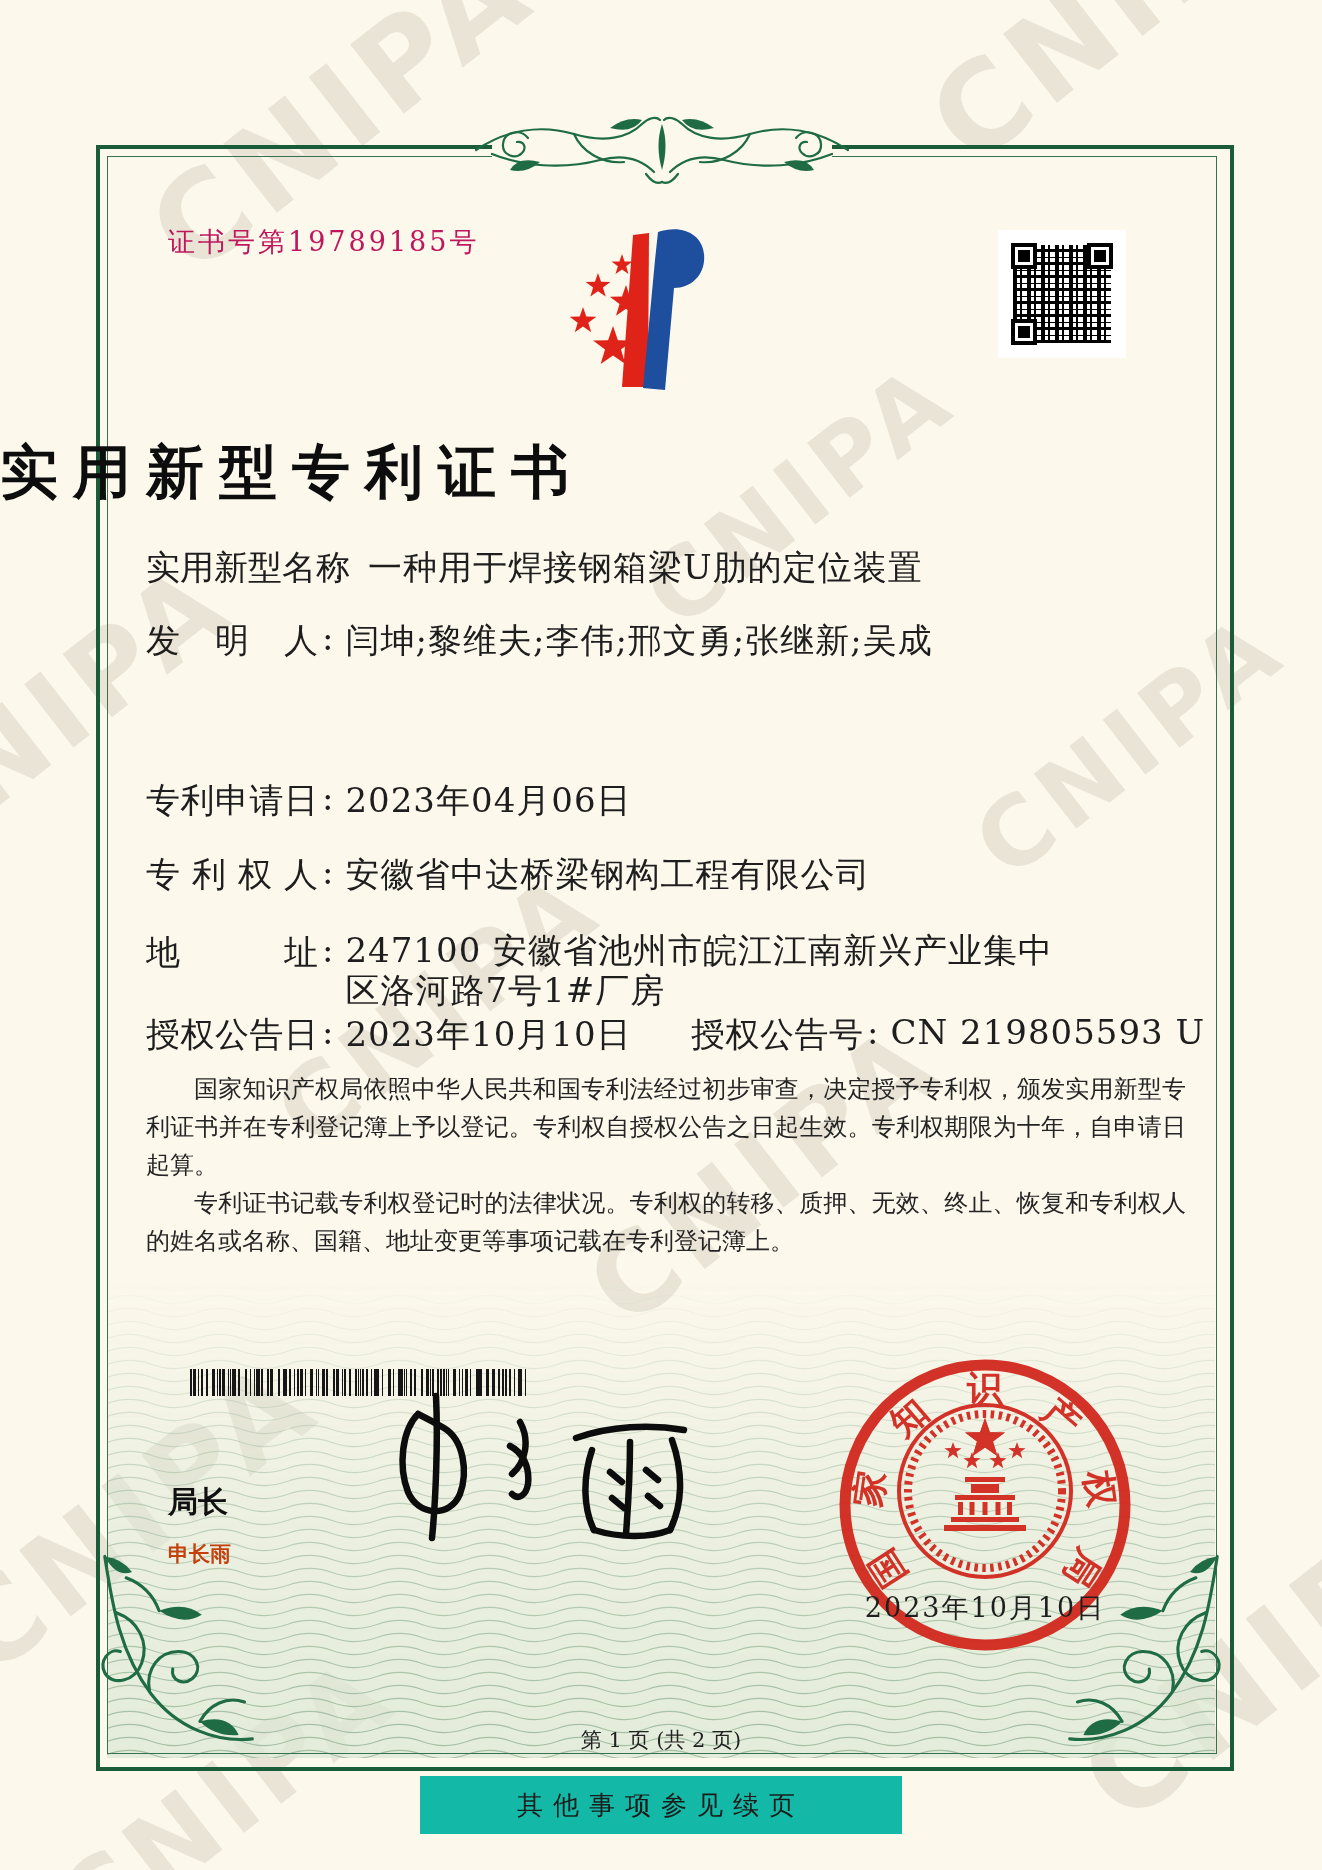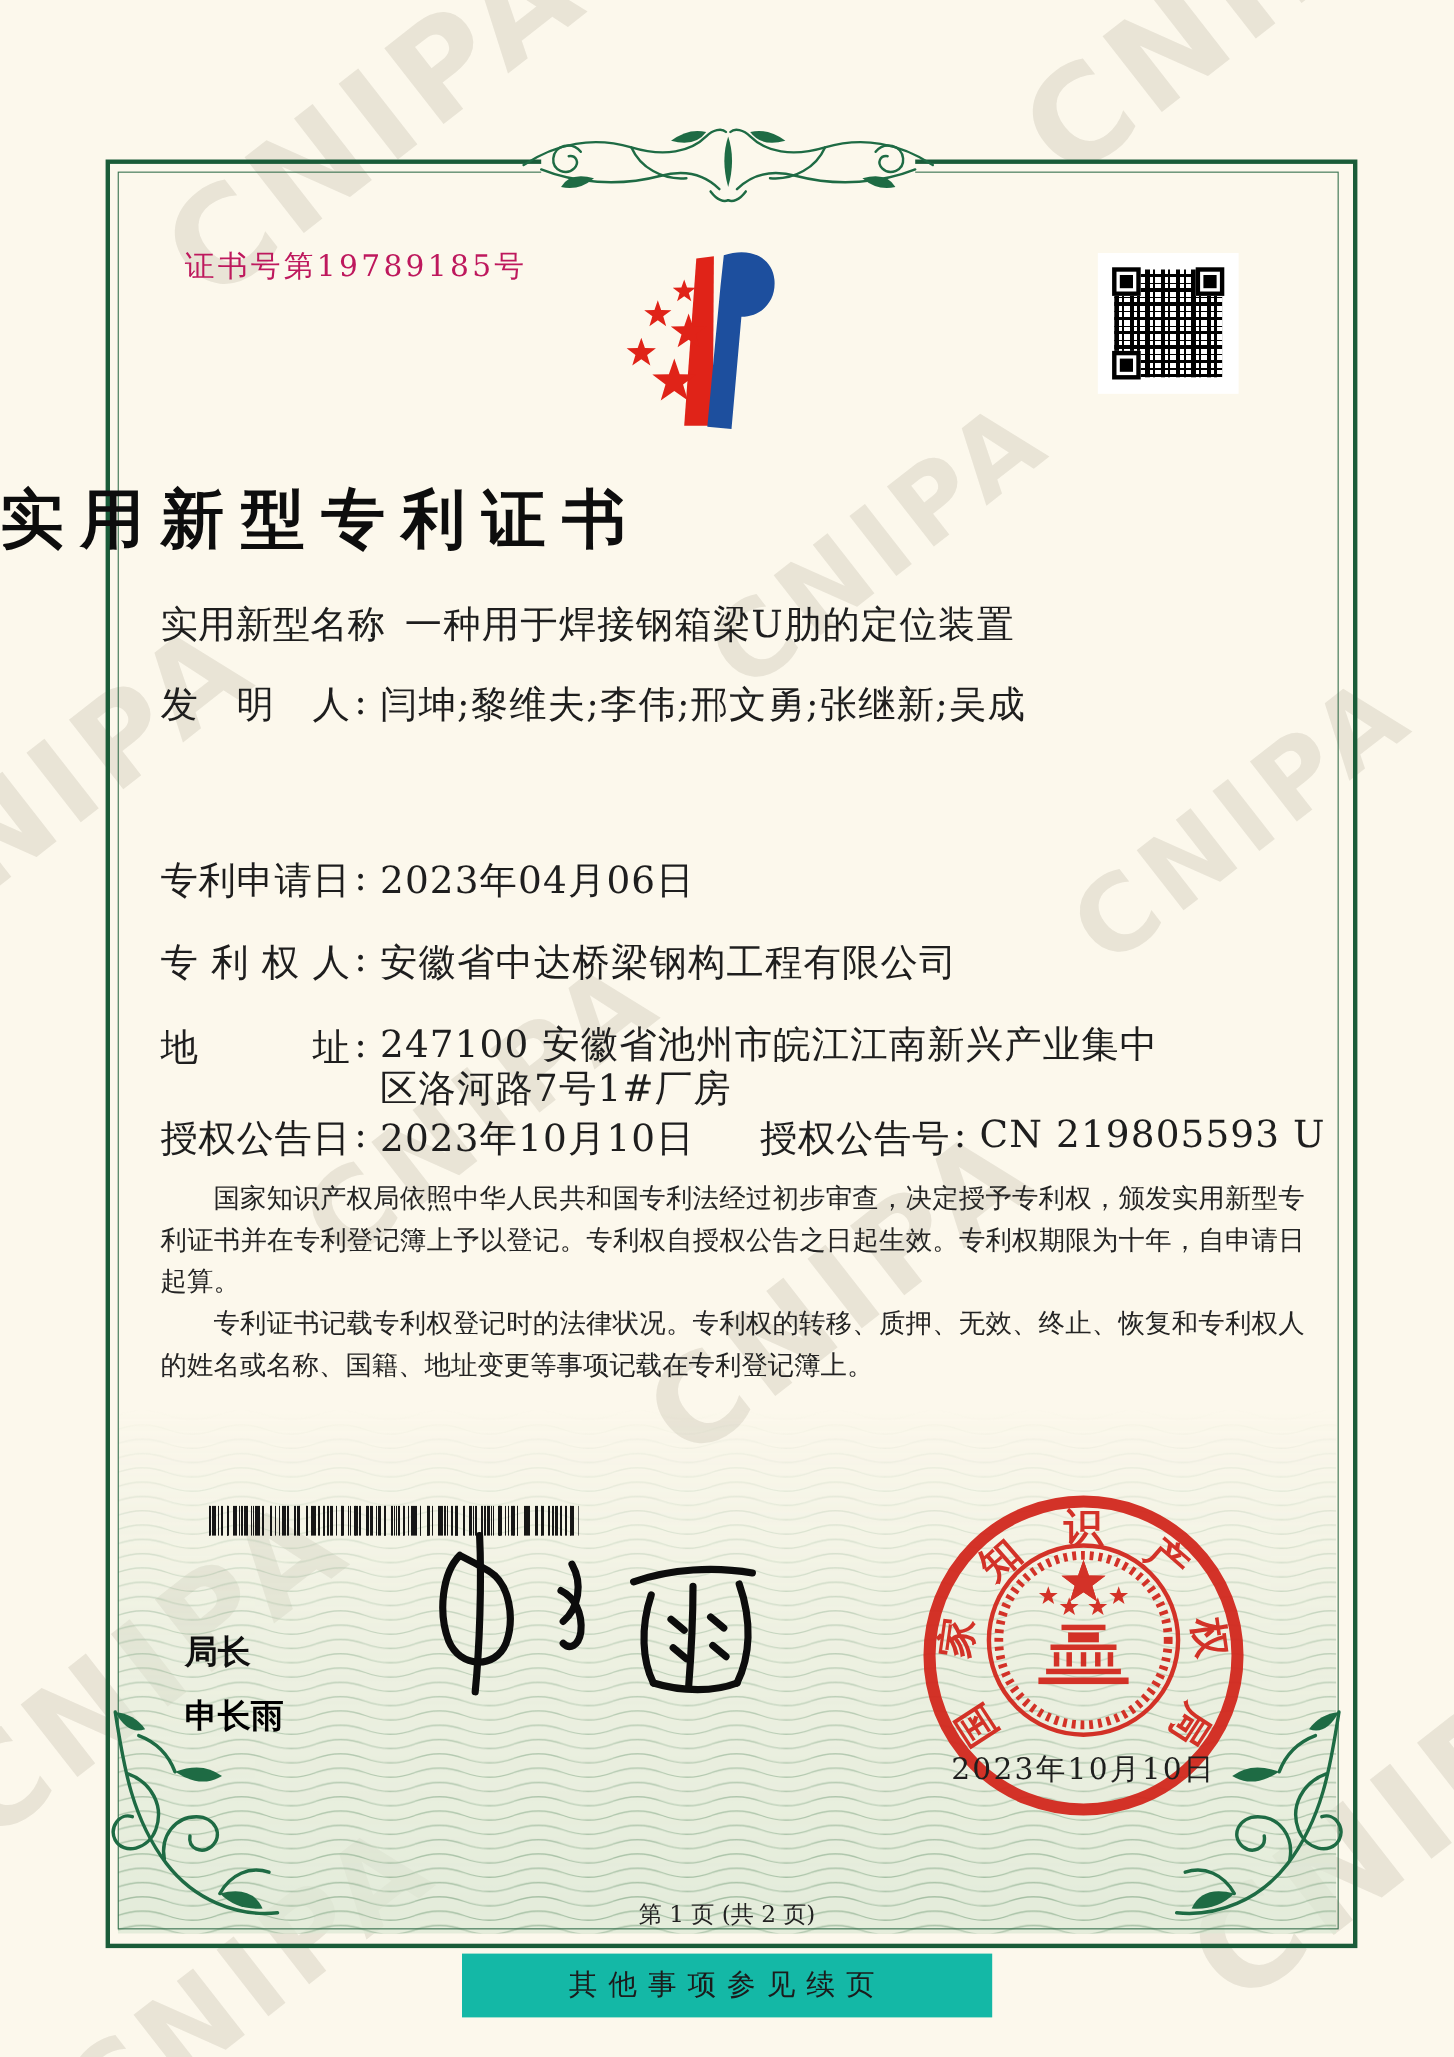--- a/index.html
+++ b/index.html
@@ -60,21 +60,21 @@
   
   .barcode{position:absolute;left:190px;top:1369px;width:336px;height:27px;z-index:5;
     background-image:
       repeating-linear-gradient(90deg,#161616 0 2px,transparent 2px 5px,#161616 5px 6px,transparent 6px 11px),
       repeating-linear-gradient(90deg,transparent 0 3px,#161616 3px 5px,transparent 5px 13px),
       repeating-linear-gradient(90deg,#161616 0 1px,transparent 1px 8px);}
   .signature{position:absolute;left:372px;top:1388px;z-index:6;}
   .issuer-title{position:absolute;left:168px;top:1482px;font-family:"DejaVu Sans","Liberation Sans",sans-serif;
     font-weight:bold;font-size:30px;color:#101010;z-index:6;}
   .issuer-name{position:absolute;left:168px;top:1540px;font-family:Liberation Mono, monospace;
-    font-weight:bold;font-size:30px;color:#000000;z-index:6;}
+    font-weight:bold;font-size:21px;color:#c2410c;z-index:6;}
   .seal{position:absolute;left:830px;top:1350px;z-index:7;opacity:0.95;}
   .page-info{position:absolute;left:0;right:0;top:1710px;text-align:center;font-size:21px;color:#222;z-index:5;margin-top:16px;}
   .cont-band{position:absolute;left:420px;top:1776px;width:482px;height:58px;background:#14b8a6;z-index:5;}
   .cont-note{line-height:58px;text-align:center;font-size:26px;letter-spacing:10px;color:#1b1b1b;}
 </style>
 </head>
 <body>
 
 <div class="page">
 

